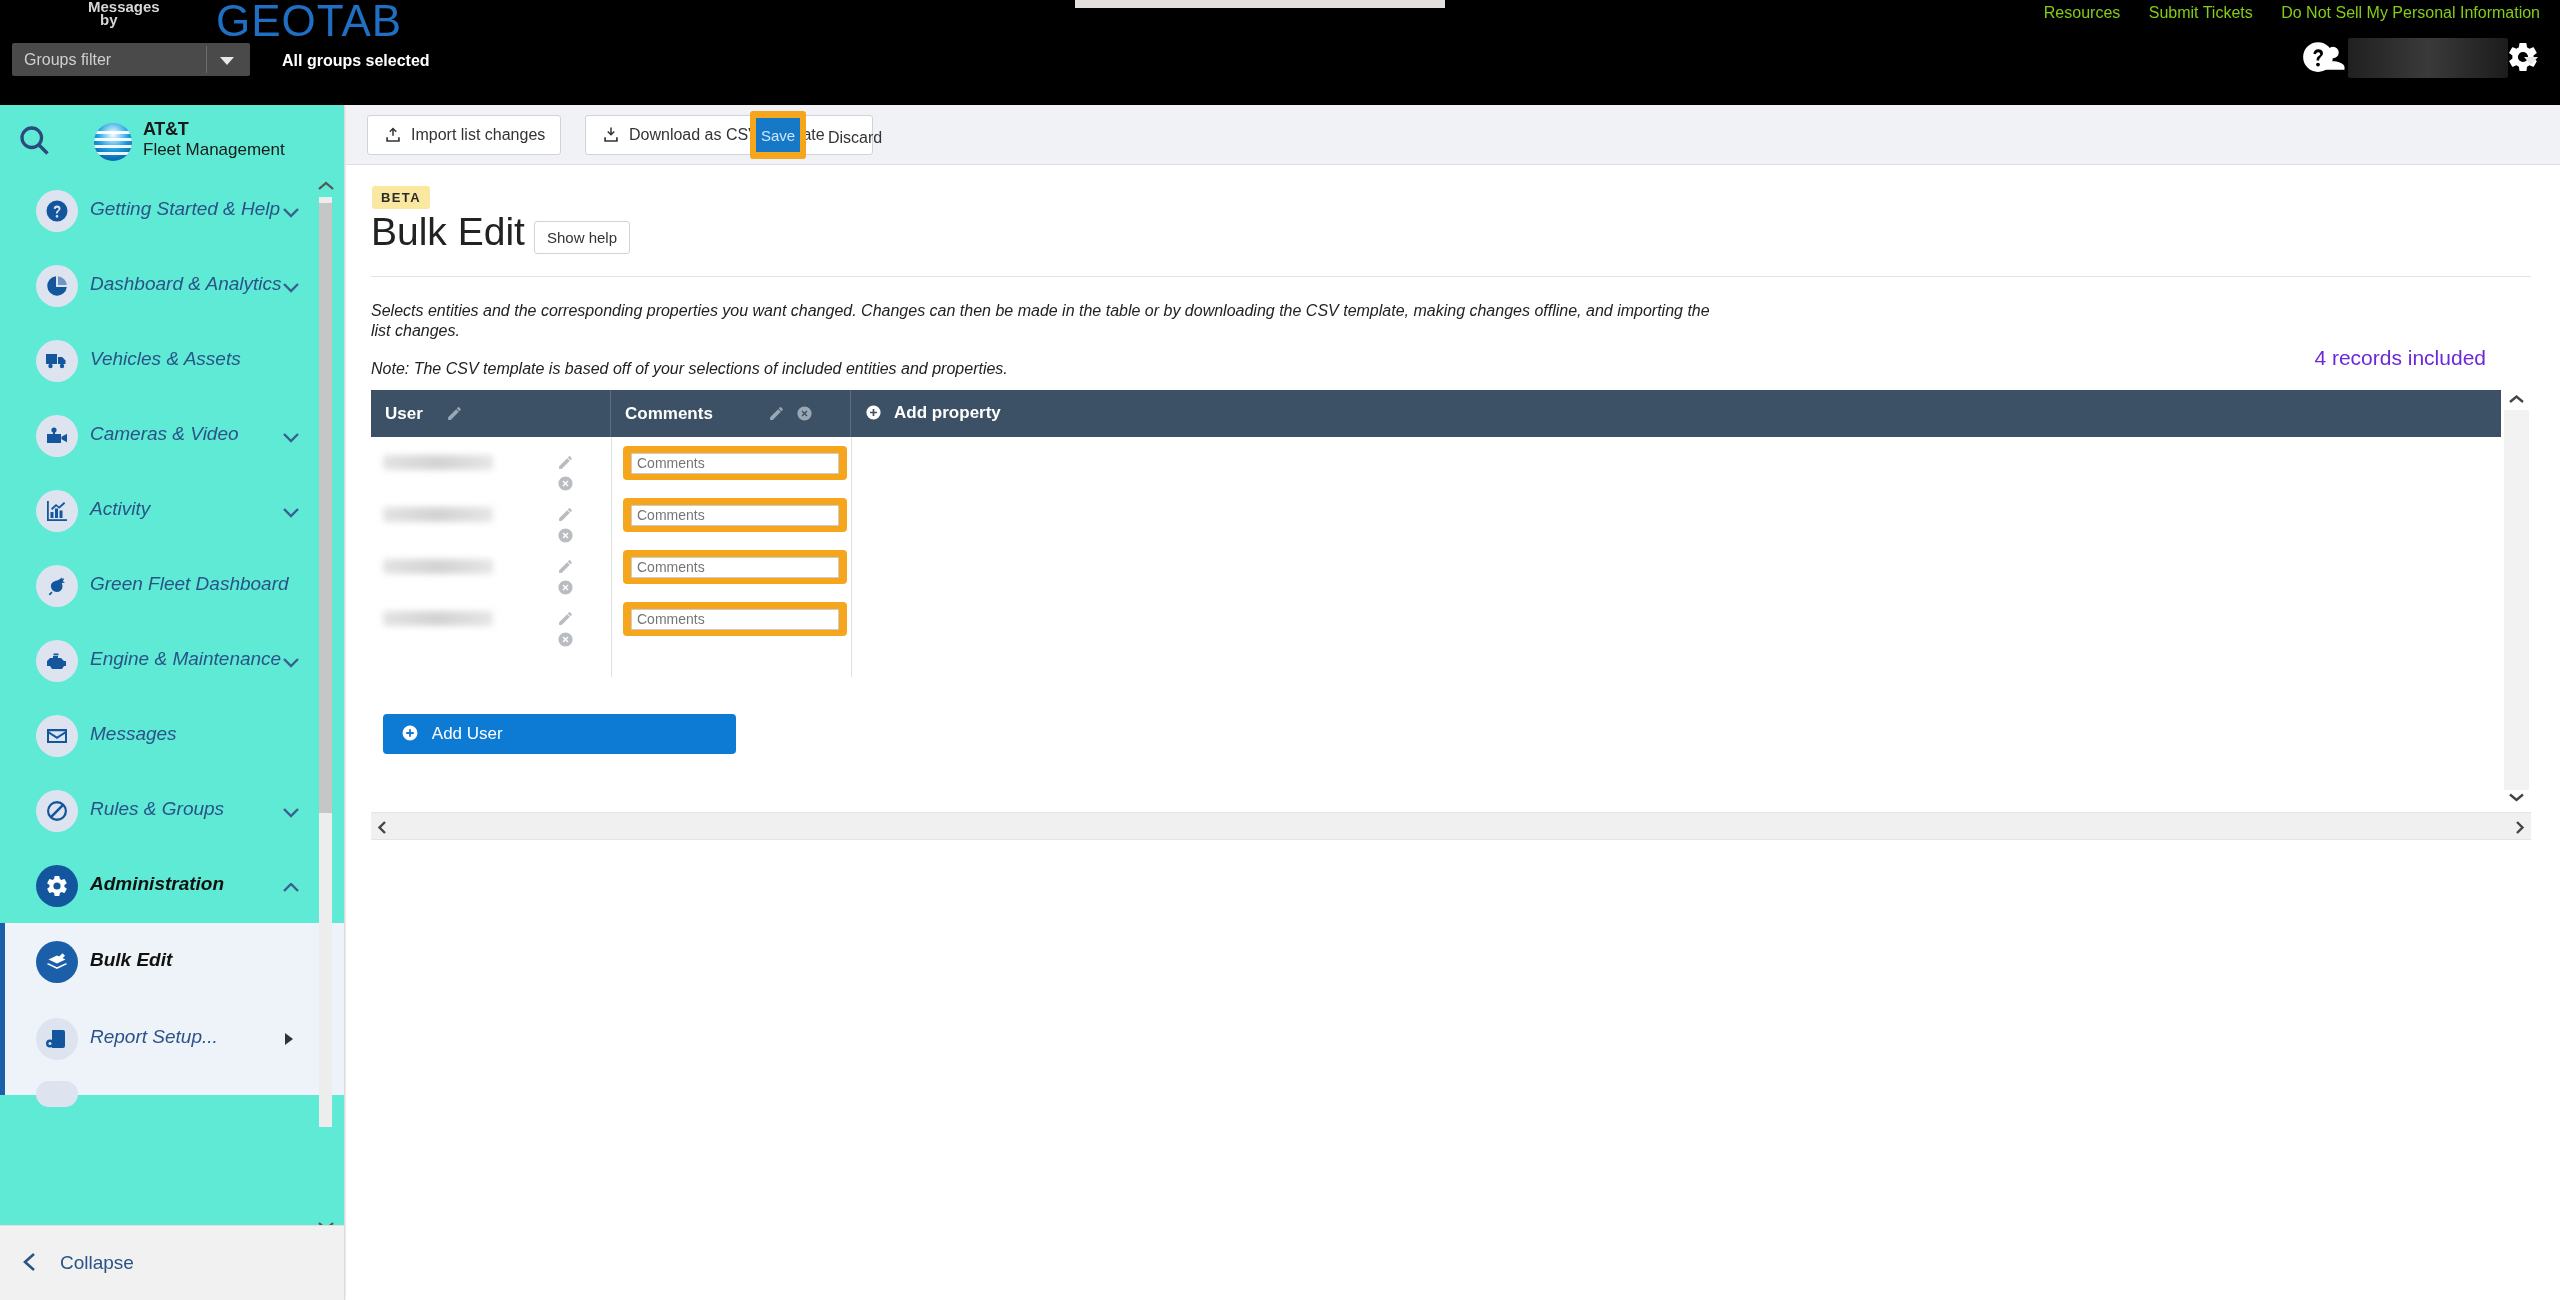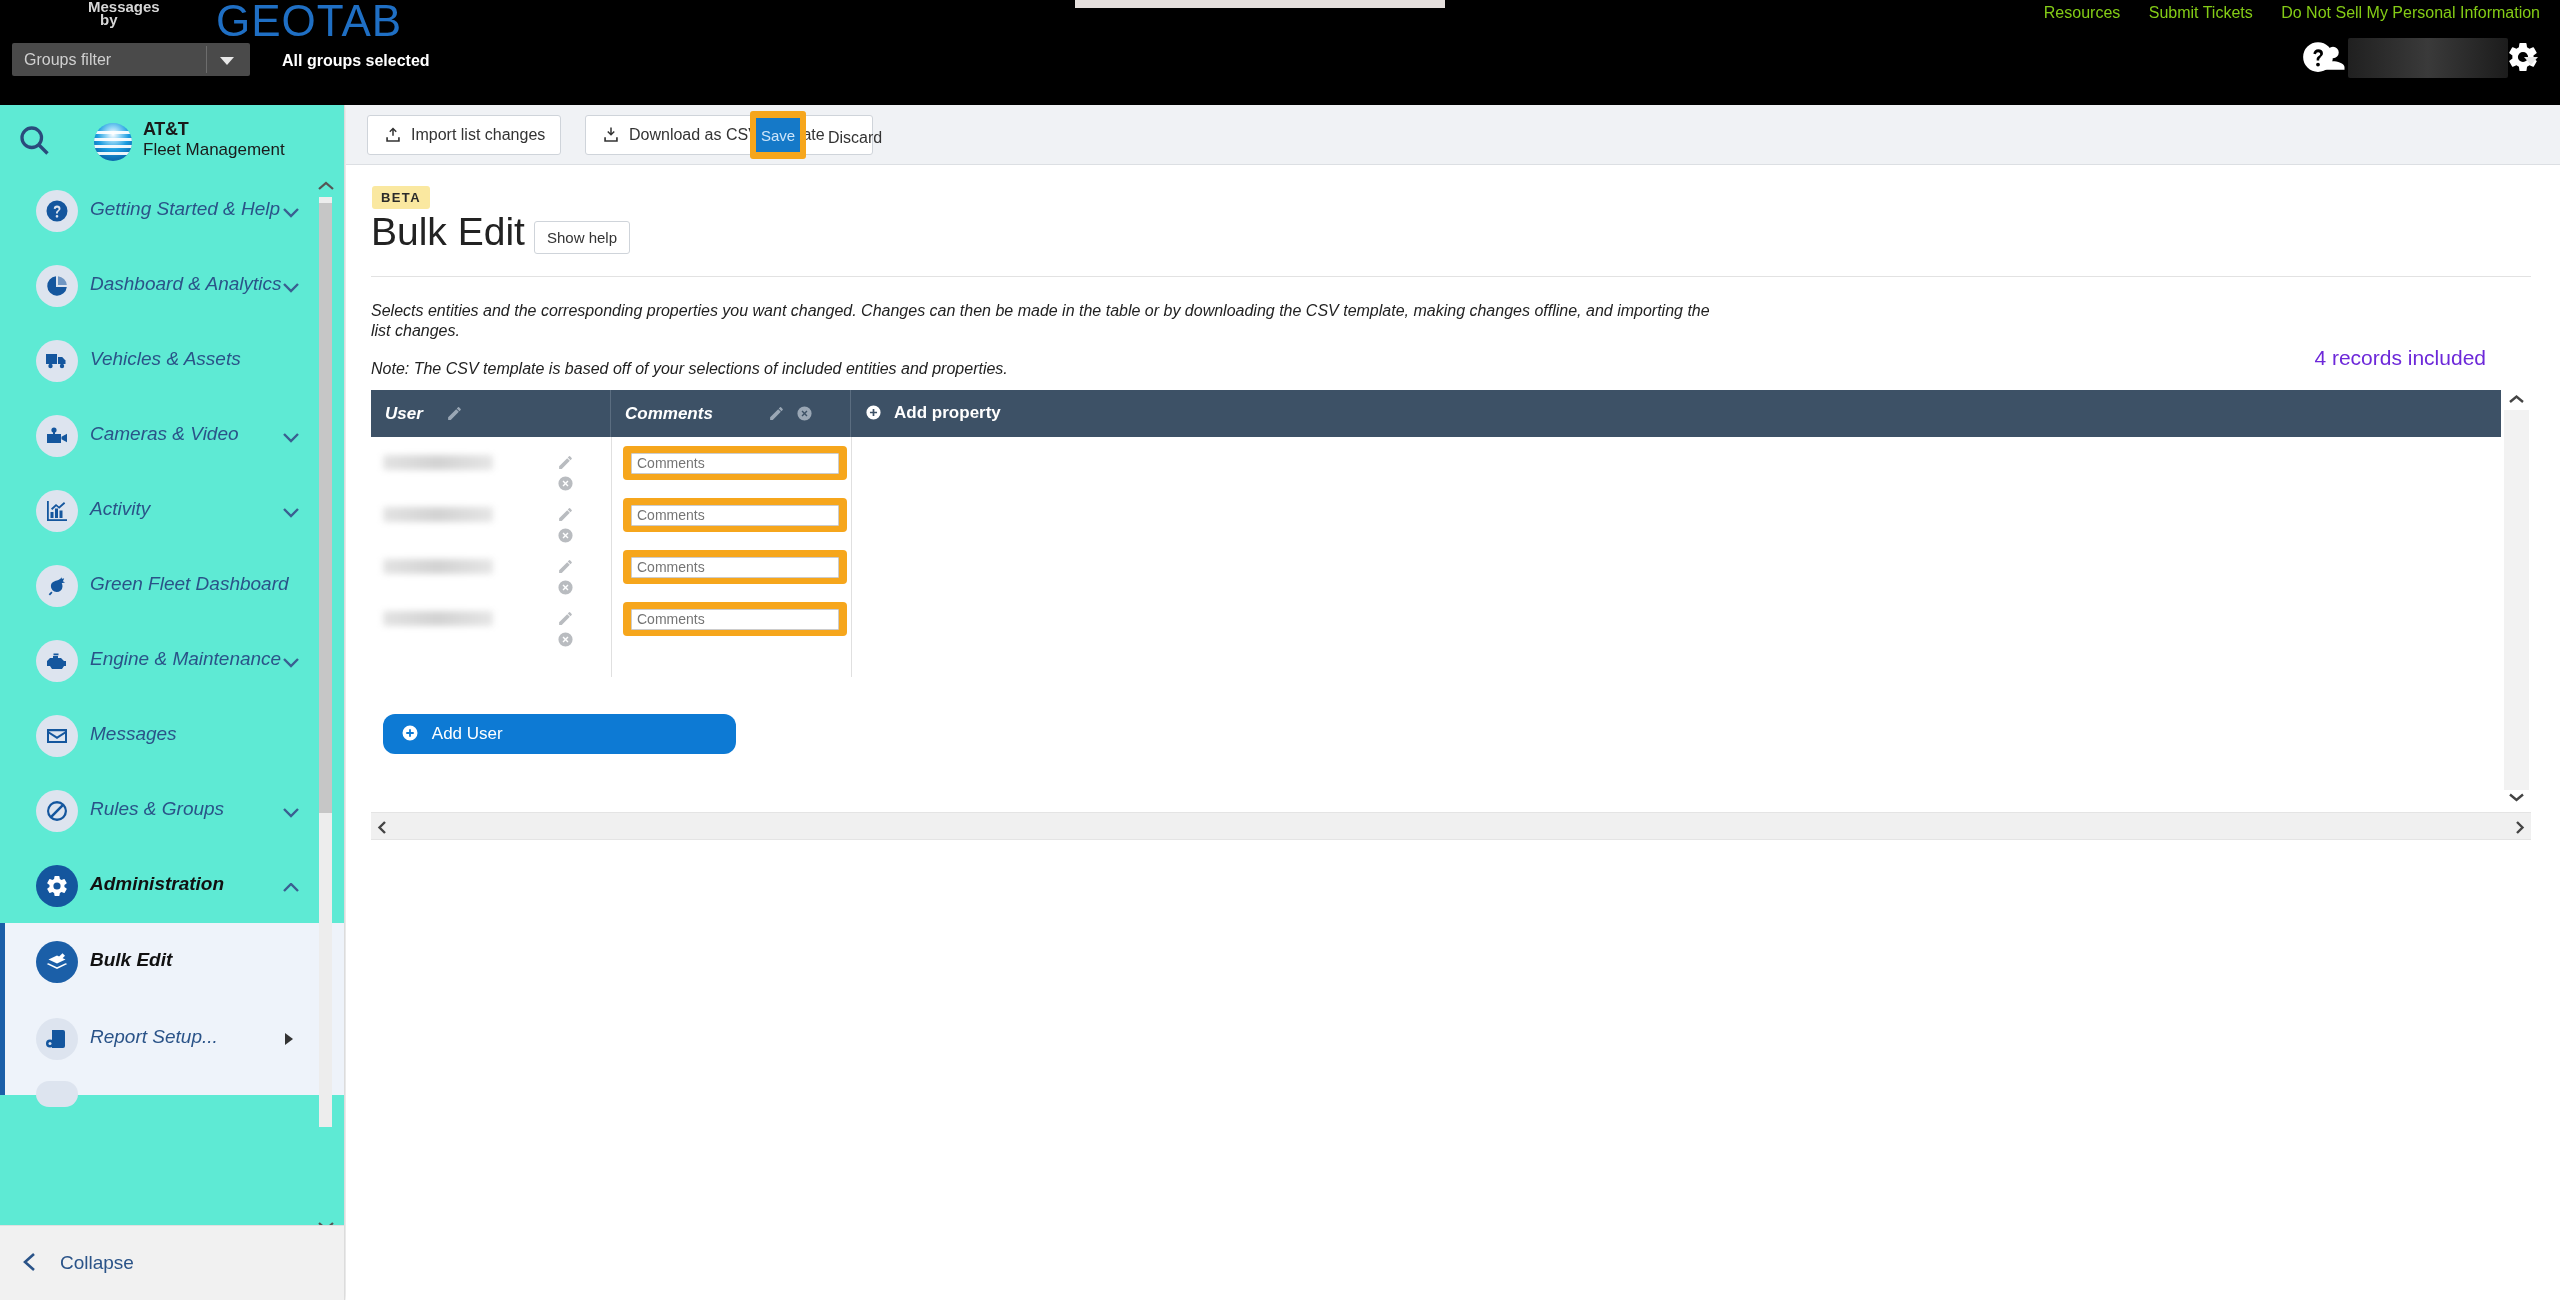--- a/index.html
+++ b/index.html
@@ -188,21 +188,21 @@
   .tablewrap {
     position:absolute; left:25px; top:185px; width:2160px; height:490px;
   }
   .gridpanel {
     position:absolute; left:0; top:100px; width:2130px; height:305px; overflow:hidden;
   }
   .ghead {
     position:absolute; left:0; top:0; width:2130px; height:47px; background:#3d5166; color:#fff;
   }
   .gh-cell { position:absolute; top:0; height:47px; }
-  .gh-cell .t { position:absolute; left:14px; top:14px; font-size:17px; font-weight:700;font-style:italic; }
+  .gh-cell .t { position:absolute; left:14px; top:14px; font-size:17px; font-weight:700; }
   .gh-icons { position:absolute; top:15px; height:18px; }
   .gh-ic { display:inline-block; width:17px; height:17px; margin-left:7px; cursor:pointer; vertical-align:top; }
   .gh-ic svg { width:100%; height:100%; fill:#9aa7b5; }
   .gh-div { position:absolute; top:0; width:1px; height:47px; background:#5b6d80; }
   .gh-add { position:absolute; left:14px; top:13px; font-size:17px; font-weight:700; cursor:pointer; }
   .gh-add .plus { display:inline-block; width:17px; height:17px; margin-right:8px; vertical-align:-3px;}
   .gh-add .plus svg { width:100%;height:100%; fill:#fff; }
 
   .gbody { position:absolute; left:0; top:47px; width:2130px; height:258px; background:#fff; }
   .colsep { position:absolute; top:0; width:1px; height:240px; background:#e0e0e0; }
@@ -219,21 +219,21 @@
     position:absolute; width:224px; height:34px; background:#f6a61c; border-radius:4px;
     display:flex; align-items:center; justify-content:center;
   }
   .cmt-input {
     width:208px; height:21px; border:1px solid #ccc; background:#fff;
     font-size:14px; color:#999; padding:0 5px; font-family:"Liberation Sans", sans-serif;
     border-radius:1px;
   }
   .adduser {
     position:absolute; left:12px; top:424px; width:353px; height:40px;
-    background:#0d7ad4; color:#fff; border:none; border-radius:12px; cursor:pointer;
+    background:#0d7ad4; color:#fff; border:none; border-radius:4px; cursor:pointer;
     font-size:17px; font-family:"Liberation Sans", sans-serif; text-align:left; padding-left:18px;
   }
   .adduser .plus { display:inline-block; width:18px; height:18px; margin-right:9px; vertical-align:-3px;}
   .adduser .plus svg { width:100%;height:100%; fill:#fff;}
 
   .gvscroll { position:absolute; left:2131px; top:100px; width:29px; height:420px; background:#fff; }
   .gvscroll .track { position:absolute; left:2px; top:20px; width:25px; height:380px; background:#f2f2f2; }
   .gvchev { position:absolute; left:5px; width:19px; height:13px; cursor:pointer; }
   .gvchev svg { width:100%;height:100%; stroke:#444; fill:none; stroke-width:2.4; }
 

